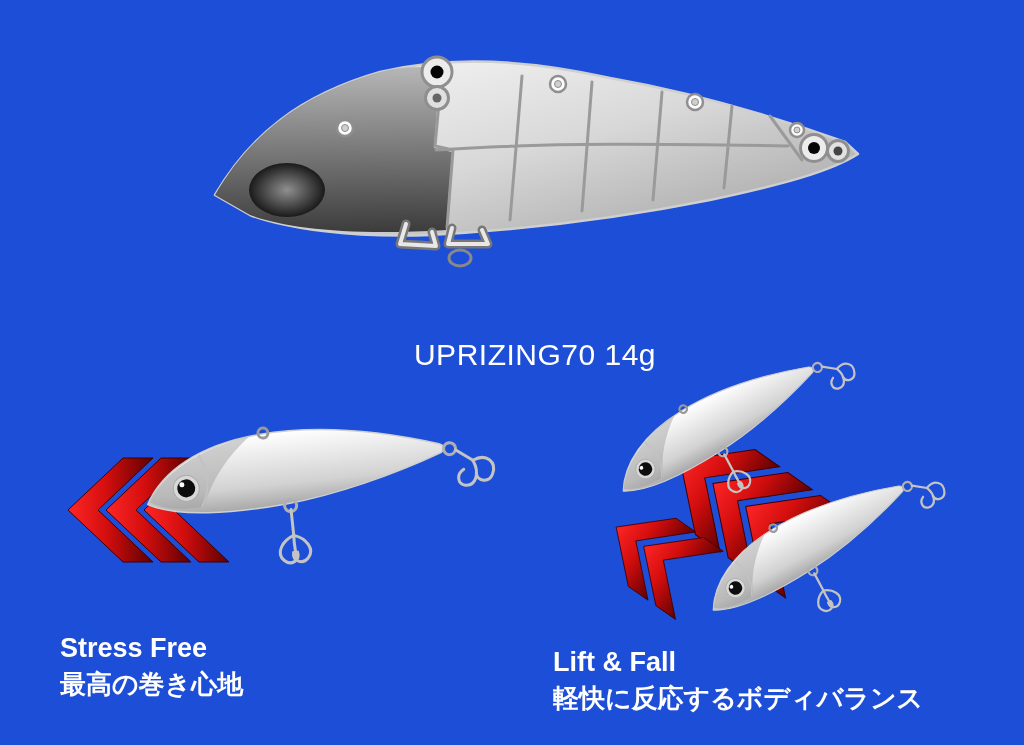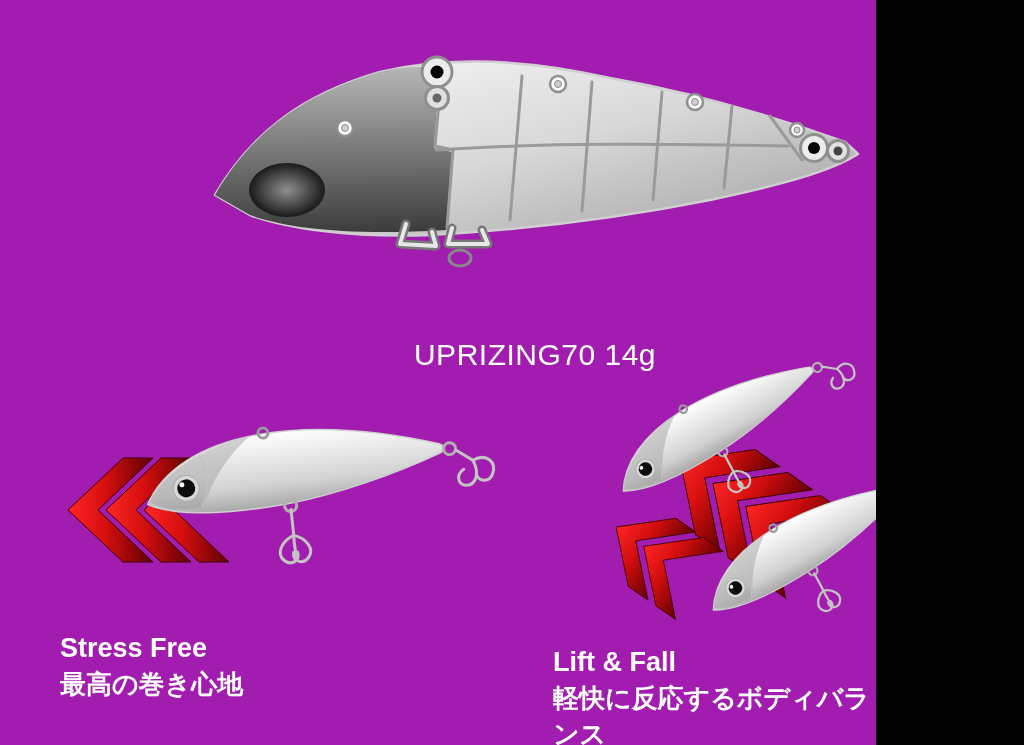--- a/index.html
+++ b/index.html
@@ -1,16 +1,16 @@
 <!DOCTYPE html>
 <html><head>
 <meta charset="utf-8">
 <style>
   html,body{margin:0;padding:0;background:#000;}
-  .page{position:relative;width:876px;height:745px;background:#a21caf;overflow:hidden;
+  .page{position:relative;width:1024px;height:745px;background:#1d4ed8;overflow:hidden;
         font-family:"Liberation Sans", sans-serif;color:#fff;}
   svg{position:absolute;overflow:visible;}
   .cutaway{left:190px;top:30px;}
   .illus-left{left:50px;top:420px;}
   .illus-right{left:560px;top:368px;}
   .title{position:absolute;left:0;top:338px;width:1024px;text-align:center;
          transform:translateX(23px);font-size:30px;font-weight:400;letter-spacing:.5px;color:#fff;}
   .feature{position:absolute;font-weight:700;line-height:36px;}
   .feature-left{left:60px;top:630px;}
   .feature-right{left:553px;top:644px;}

